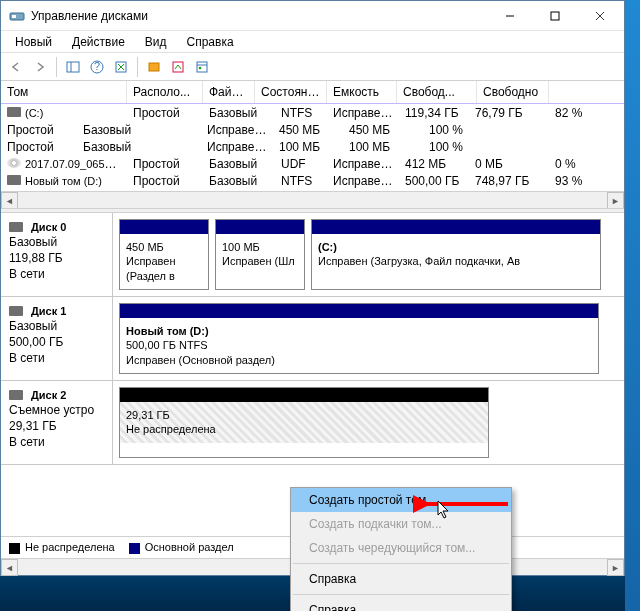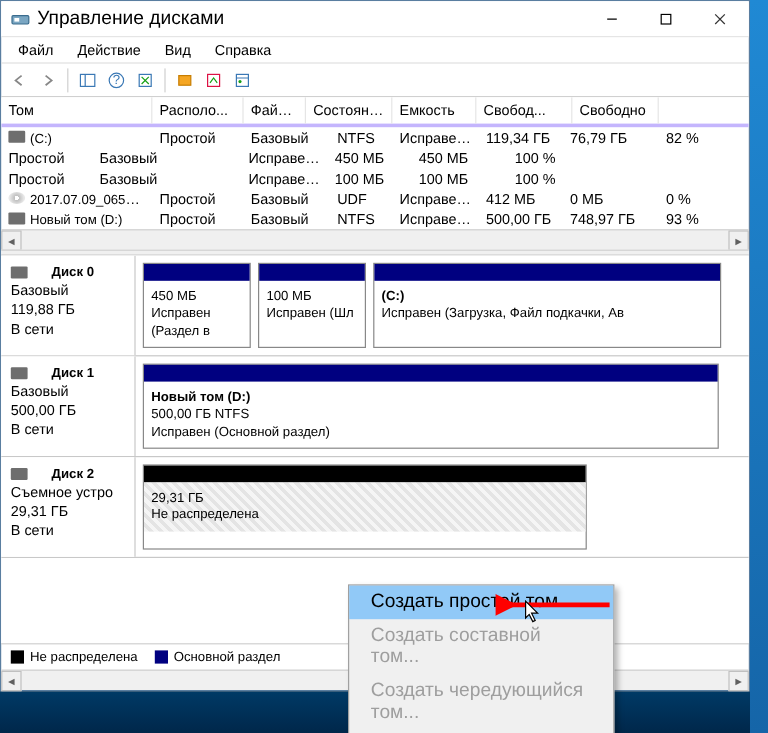--- a/index.html
+++ b/index.html
@@ -2,55 +2,55 @@
 <html><head>
 <meta charset="utf-8">
 <style>
 *{box-sizing:border-box;margin:0;padding:0;font-family:"Segoe UI",Tahoma,sans-serif;font-size:11px;}
 body{background:#000;width:640px;height:611px;overflow:hidden;position:relative}
 .taskbar-right{position:absolute;right:0;top:0;width:15px;height:611px;background:linear-gradient(180deg,#2089d4,#1565a8)}
 .desktop-strip{position:absolute;left:0;bottom:0;width:625px;height:35px;background:linear-gradient(180deg,#003a66,#00274a)}
 .window{position:absolute;left:0;top:0;width:625px;height:576px;background:#fff;border:1px solid #5a7ea0;display:flex;flex-direction:column}
 .titlebar{height:30px;background:#fff;display:flex;align-items:center;padding:0 2px 0 8px;border-bottom:1px solid #e5e5e5}
 .titlebar .app-icon{width:16px;height:16px;margin-right:6px;display:inline-flex}
-.titlebar .title{flex:1;font-size:16px}
+.titlebar .title{flex:1;font-size:12px}
 .titlebar .win-btns{display:flex}
 .titlebar .win-btn{width:45px;height:28px;display:flex;align-items:center;justify-content:center;color:#333}
 .menubar{height:22px;display:flex;align-items:center;padding:0 4px;border-bottom:1px solid #e0e0e0}
 .menubar .menu-item{padding:3px 10px;font-size:12px}
 .toolbar{height:28px;display:flex;align-items:center;padding:0 4px;gap:2px;border-bottom:1px solid #d0d0d0}
 .tb-btn{width:22px;height:22px;display:flex;align-items:center;justify-content:center;border:1px solid transparent}
 .tb-sep{width:1px;height:20px;background:#d0d0d0;margin:0 3px}
 .list-area{height:110px;overflow:hidden;position:relative}
-.list-header{display:flex;background:#fff;border-bottom:3px solid #c4b5fd}
+.list-header{display:flex;background:#fff;border-bottom:1px solid #c4b5fd}
 .list-header .col{padding:4px 6px;border-right:1px solid #e5e5e5;white-space:nowrap;overflow:hidden;text-overflow:ellipsis;font-size:12px}
 .list-body{}
 .list-row{display:flex;height:17px;align-items:center}
 .list-row .cell{padding:0 6px;white-space:nowrap;overflow:hidden;text-overflow:ellipsis;font-size:12px}
 .vol-icon{width:14px;height:10px;background:#6e6e6e;border-radius:1px;display:inline-block;margin-right:4px;position:relative}
 .vol-icon.cd{border-radius:50%;background:radial-gradient(circle,#fff 20%,#c0c0c0 22%,#e8e8e8 70%)}
 .hscroll{height:17px;background:#f0f0f0;border-top:1px solid #d0d0d0;display:flex}
 .hscroll .arrow{width:17px;height:17px;display:flex;align-items:center;justify-content:center;background:#f0f0f0;border:1px solid #c0c0c0;font-size:9px;color:#606060}
 .hscroll .track{flex:1}
 .splitter{height:5px;background:#f0f0f0;border-top:1px solid #d0d0d0;border-bottom:1px solid #d0d0d0}
 .disk-area{flex:1;overflow:hidden;background:#fff}
 .disk-row{display:flex;border-bottom:1px solid #c8c8c8;min-height:84px}
 .disk-label{width:112px;border-right:1px solid #c8c8c8;padding:8px;background:#fff}
-.disk-label .dtitle{font-weight:bold;font-size:12px;display:flex;align-items:center;gap:16px}
+.disk-label .dtitle{font-weight:bold;font-size:12px;display:flex;align-items:center;gap:4px}
 .disk-label .dline{font-size:12px;margin-top:2px}
 .disk-parts{flex:1;display:flex;padding:6px;gap:6px}
 .part{border:1px solid #888;display:flex;flex-direction:column}
 .part .part-bar{height:14px;background:#000080}
 .part .part-body{padding:6px;font-size:12px;line-height:1.3}
 .part.unalloc .part-bar{background:#000}
 .part.unalloc .part-body{background:repeating-linear-gradient(45deg,#f5f5f5 0,#f5f5f5 3px,#e4e4e4 3px,#e4e4e4 6px)}
 .legend{height:22px;border-top:1px solid #d0d0d0;display:flex;align-items:center;padding:0 8px;gap:14px;font-size:12px}
 .legend .swatch{width:11px;height:11px;display:inline-block;margin-right:5px;vertical-align:middle}
 .ctx-menu{position:absolute;left:290px;top:487px;width:222px;background:#f0f0f0;border:1px solid #a0a0a0;box-shadow:3px 3px 5px rgba(0,0,0,.3);z-index:100}
-.ctx-item{padding:5px 18px;font-size:16px}
+.ctx-item{padding:5px 18px;font-size:12px}
 .ctx-item.hl{background:#91c9f7}
 .ctx-item.disabled{color:#9e9e9e}
 .ctx-sep{height:1px;background:#d0d0d0;margin:3px 2px}
 .arrow-annot{position:absolute;left:413px;top:494px;z-index:101}
 .cursor{position:absolute;left:437px;top:500px;z-index:102}
 .c0{width:126px}.c1{width:76px}.c2{width:72px}.c3{width:52px}.c4{width:72px}.c5{width:70px}.c6{width:80px}.c7{width:72px}
 </style>
 </head>
 <body>
 
@@ -81,21 +81,21 @@
       <div class="win-btn close">
           <svg width="10" height="10">
             <line x1="1" y1="1" x2="9" y2="9" stroke="currentColor"></line>
             <line x1="9" y1="1" x2="1" y2="9" stroke="currentColor"></line>
           </svg>
         </div>
     </div>
   </div>
 
   <div class="menubar">
-    <div class="menu-item">Файл</div>
+    <div class="menu-item">Новый</div>
     <div class="menu-item">Действие</div>
     <div class="menu-item">Вид</div>
     <div class="menu-item">Справка</div>
   </div>
 
   <div class="toolbar">
     <div class="tb-btn">
         <svg width="14" height="14">
           <path d="M9 3 L4 7 L9 11" fill="none" stroke="#888" stroke-width="1.5"></path>
         </svg>
@@ -298,21 +298,21 @@
   </div>
   <div class="hscroll">
     <div class="arrow">◄</div>
     <div class="track"></div>
     <div class="arrow">►</div>
   </div>
 </div>
 
 <div class="ctx-menu" id="ctx">
     <div class="ctx-item hl">Создать простой том...</div>
-    <div class="ctx-item disabled">Создать составной том...</div>
+    <div class="ctx-item disabled">Создать подкачки том...</div>
     <div class="ctx-item disabled">Создать чередующийся том...</div>
     <div class="ctx-sep"></div>
     <div class="ctx-item">Справка</div>
     <div class="ctx-sep"></div>
     <div class="ctx-item">Справка</div>
   </div>
 
 <div class="arrow-annot">
   <svg width="100" height="20">
       <defs>

